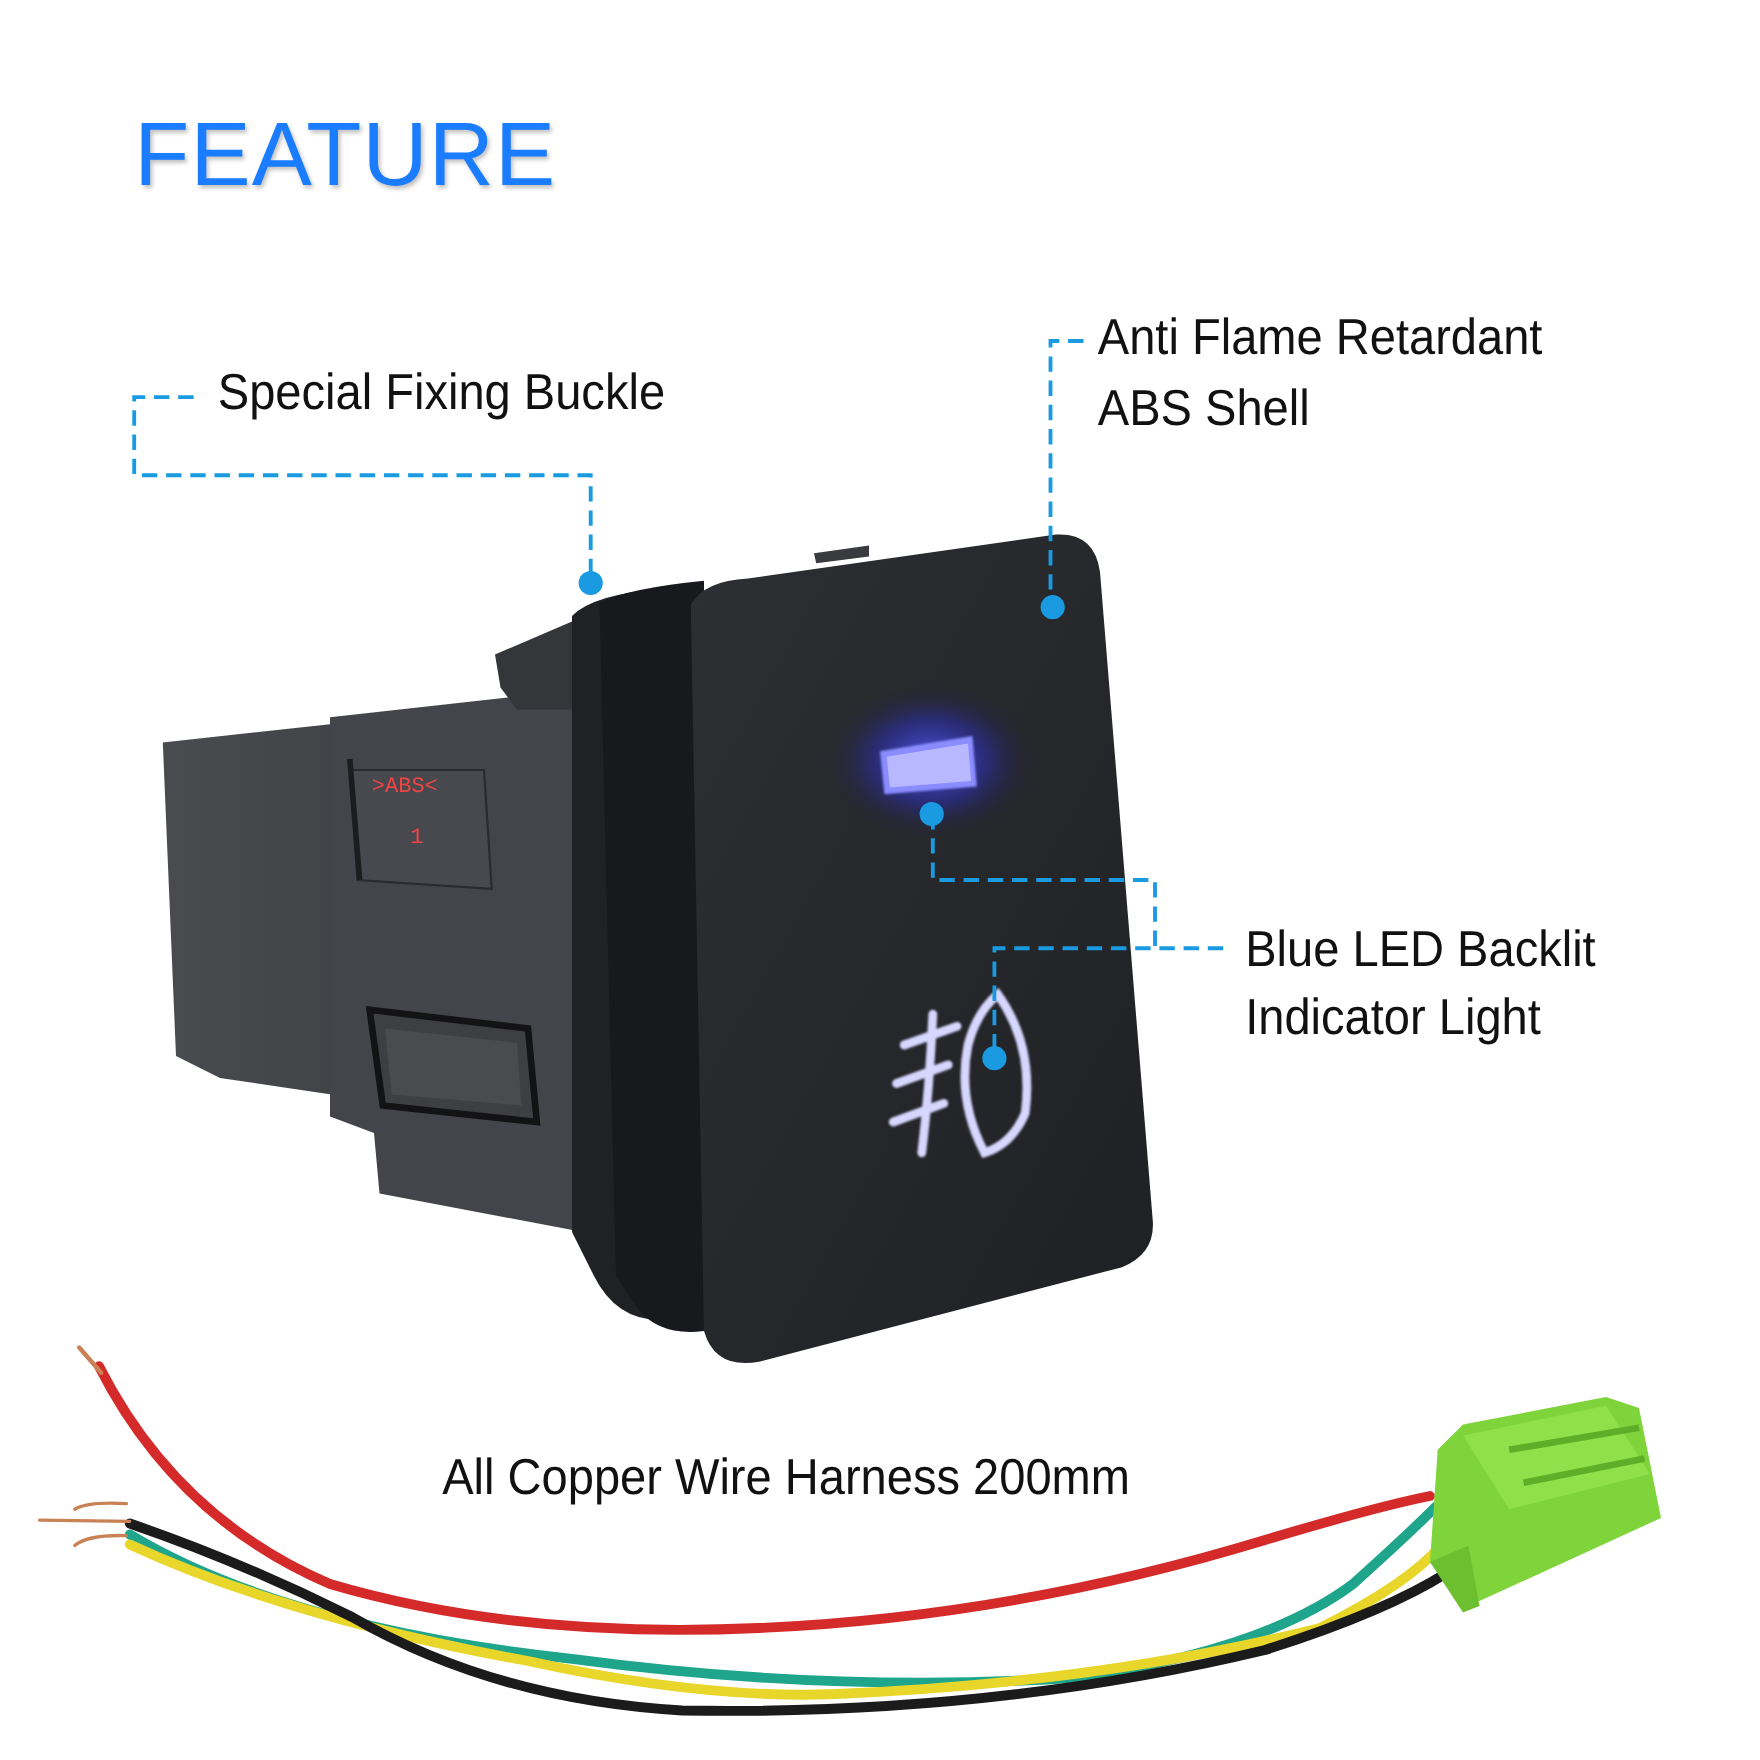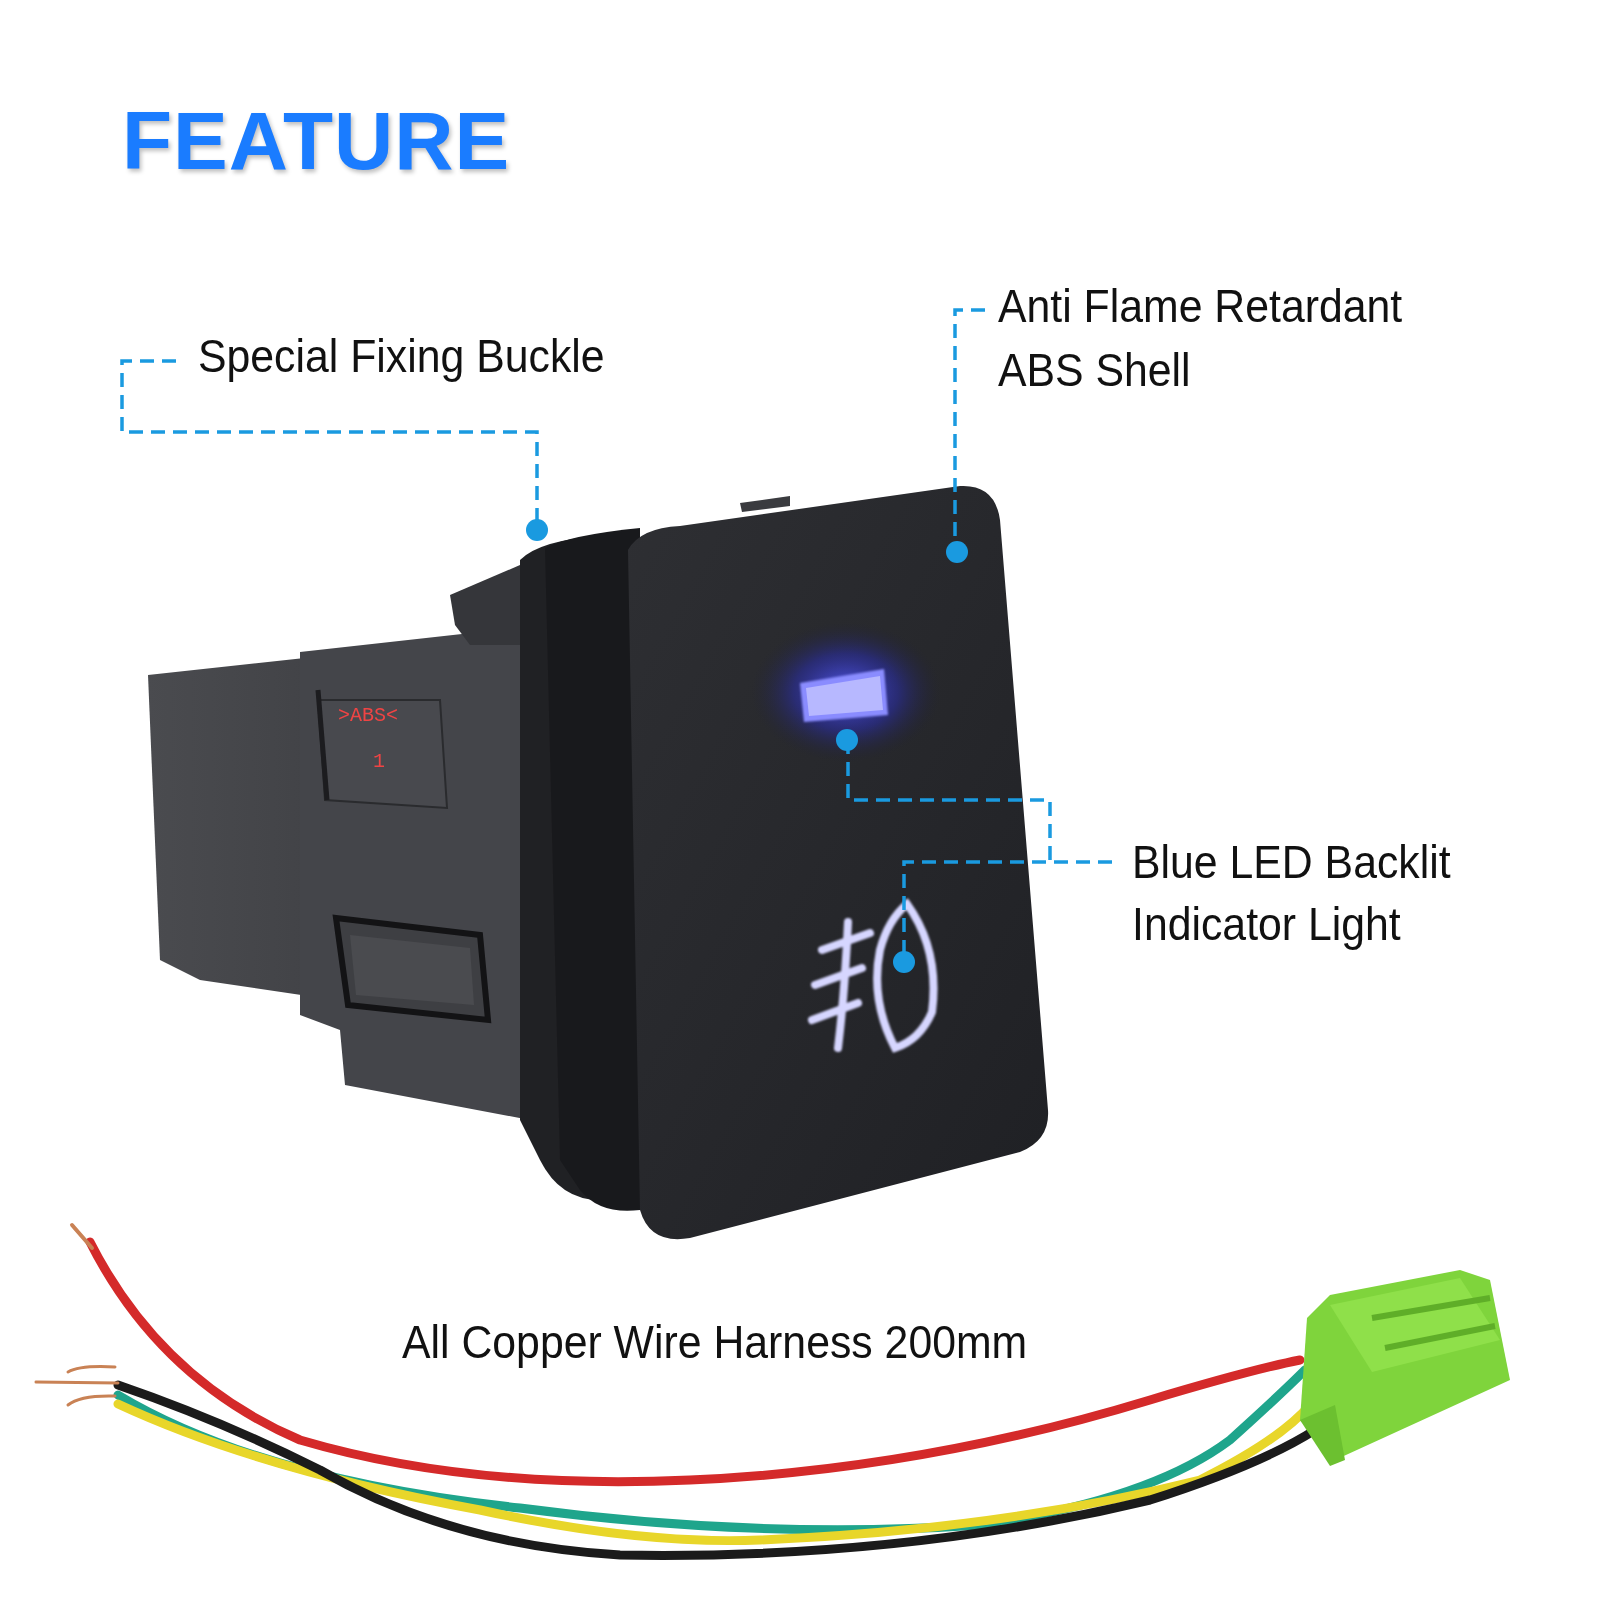--- a/index.html
+++ b/index.html
@@ -1,21 +1,21 @@
 <!DOCTYPE html>
 <html><head>
 <meta charset="utf-8">
 <style>
   html, body { margin: 0; padding: 0; background: #ffffff; }
   body { width: 1600px; height: 1600px; position: relative; overflow: hidden; font-family: "Liberation Sans", sans-serif; }
   .abs { position: absolute; }
   .title {
     left: 122px; top: 100px;
     font-family: "Liberation Sans", sans-serif;
-    font-weight: 700; font-size: 82px; letter-spacing: 1px;
+    font-weight: 400; font-size: 82px; letter-spacing: 1px;
     color: #1a7cff; line-height: 1;
     text-shadow: 2px 3px 4px rgba(0,0,0,0.25);
   }
   .label {
     font-family: "Liberation Sans", sans-serif;
     font-size: 46px; color: #111111; line-height: 64px; white-space: nowrap;
     transform: scaleX(0.93); transform-origin: left top;
   }
   svg.scene { position: absolute; left: 0; top: 0; }
   .embossed {

